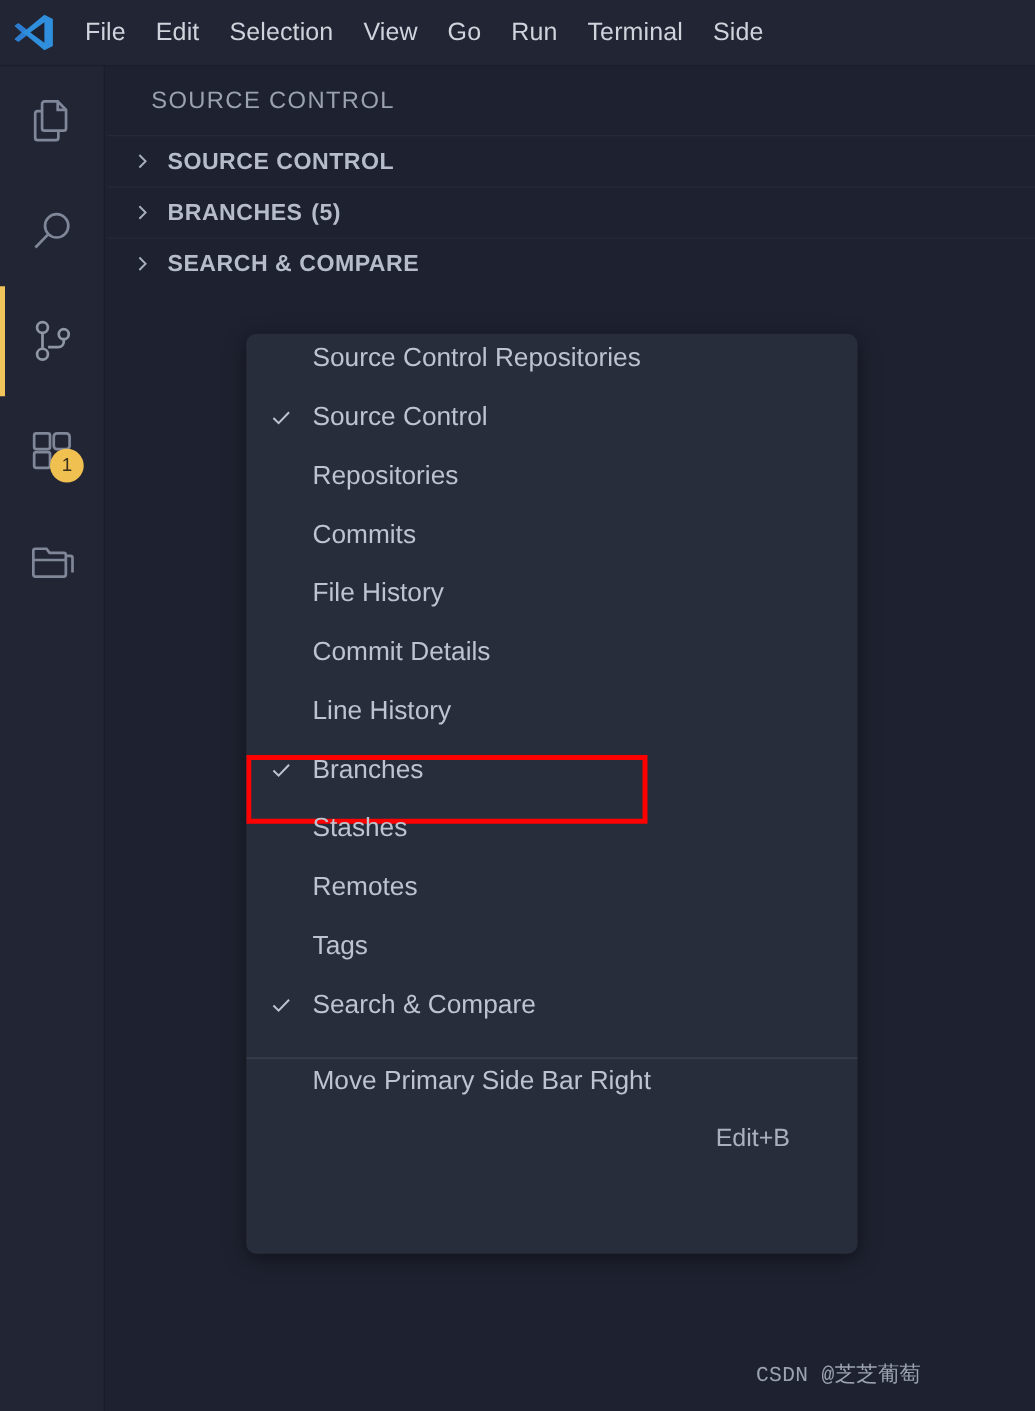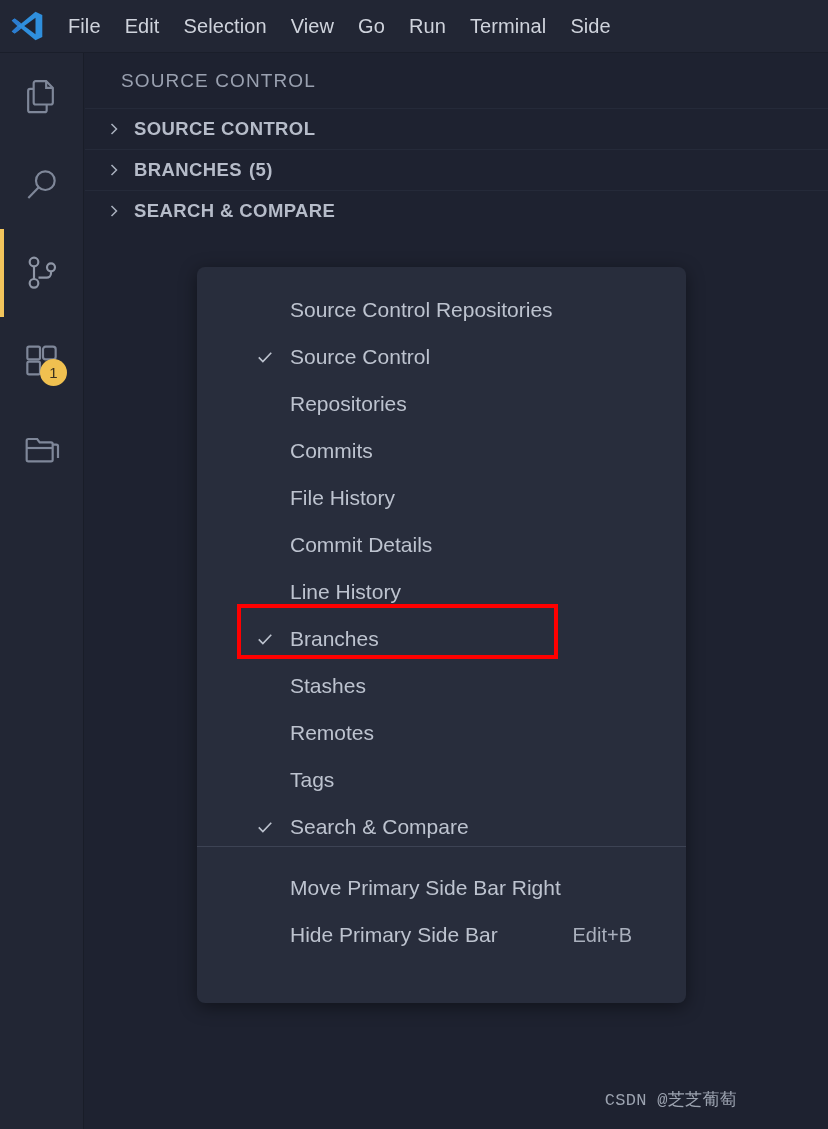--- a/index.html
+++ b/index.html
@@ -74,22 +74,22 @@
     position:absolute; left:197px; top:267px;
     width:489px; height:736px;
     background:#282d3c;
     border-radius:8px;
     box-shadow:0 4px 18px rgba(0,0,0,.45);
     padding-top:8px;
     overflow:hidden;
   }
   .ctx-item {
     position:relative; height:47px;
-    display:flex; align-items:flex-end;
-    color:#bdc3cf; font-size:21px;margin-left:40px;
+    display:flex; align-items:flex-start;
+    color:#bdc3cf; font-size:21px;
   }
   .ctx-check {
     position:absolute; left:16px; width:24px; height:24px;
     display:flex; align-items:center; justify-content:center;
   }
   .ctx-label { margin-left:53px; white-space:nowrap; }
   .ctx-key { position:absolute; right:54px; color:#aab0bd; font-size:20px; }
   .ctx-sep {
     height:1px; background:#3d4354; margin:7px 0 6px 0;
   }
@@ -281,21 +281,20 @@
       <span class="ctx-label">Search &amp; Compare</span>
     </div>
 
     <div class="ctx-sep"></div>
 
     <div class="ctx-item">
       <span class="ctx-label">Move Primary Side Bar Right</span>
     </div>
 
     <div class="ctx-item">
-      <span class="ctx-label">Hide Primary Side Bar</span>
       <span class="ctx-key">Edit+B</span>
     </div>
 
   </div>
 
   <div class="watermark">CSDN @芝芝葡萄</div>
 
 </div>
 
 </body></html>

